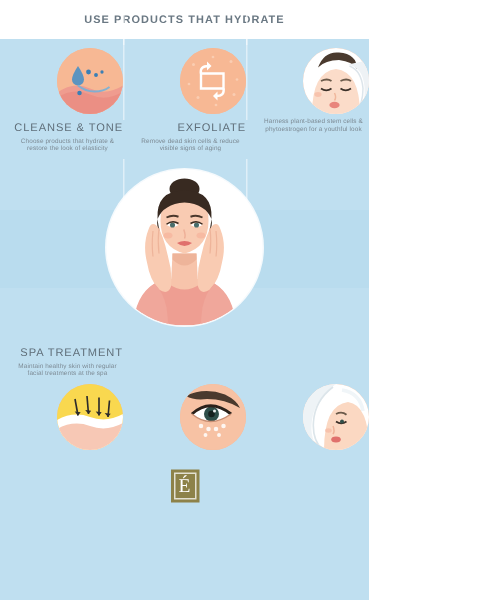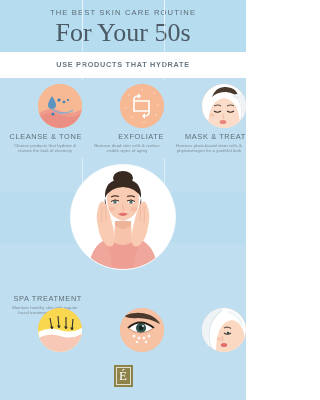--- a/index.html
+++ b/index.html
@@ -172,24 +172,20 @@
     line-height: 1;
     padding-bottom: 1px;
   }
   svg { display: block; }
 </style>
 </head>
 <body>
 
 <div class="poster">
 
-  <div class="header">
-    <div class="kicker">THE BEST SKIN CARE ROUTINE</div>
-    <div class="headline">For Your 50s</div>
-  </div>
 
   <div class="subband">
     <div>USE PRODUCTS THAT HYDRATE</div>
   </div>
 
   <div class="row3 rowA">
 
     <div class="vline" style="left:82px; top:0; height:80px;"></div>
     <div class="vline" style="left:164px; top:0; height:80px;"></div>
 
@@ -246,21 +242,20 @@
           <path d="M31 12 Q39 15 40 27 Q40 37 35 44" fill="none" stroke="#dde5eb" stroke-width="1"></path>
           <path d="M12 22 q4 -2 7 0" stroke="#6b5a4a" stroke-width="1.2" fill="none"></path>
           <path d="M25 22 q4 -2 7 0" stroke="#6b5a4a" stroke-width="1.2" fill="none"></path>
           <path d="M12 27 q3.5 2.5 7 0" stroke="#3c3129" stroke-width="1.1" fill="none"></path>
           <path d="M25 27 q3.5 2.5 7 0" stroke="#3c3129" stroke-width="1.1" fill="none"></path>
           <path d="M21 30 q1.5 3 0 5" stroke="#f0b79c" stroke-width="1" fill="none"></path>
           <ellipse cx="21" cy="38" rx="3.4" ry="2.1" fill="#e8857c"></ellipse>
           <ellipse cx="10" cy="31" rx="2.4" ry="1.6" fill="#f6bda6" opacity="0.8"></ellipse>
         </svg>
       </div>
-      <div class="ctitle">MASK &amp; TREAT</div>
       <div class="cbody">Harness plant-based stem cells &amp; phytoestrogen for a youthful look</div>
     </div>
   </div>
 
   <div class="hero">
     <div class="heroband"></div>
     <div class="vline" style="left:82px; top:0; height:34px;"></div>
     <div class="vline" style="left:164px; top:0; height:34px;"></div>
 
     <div class="herocircle">
@@ -310,21 +305,21 @@
         <path d="M86 104 Q85 84 72 76 Q66 82 64 92 Q63 99 63 104 Z" fill="#f0a79b"></path>
       </svg>
     </div>
   </div>
 
   <div class="row3 rowB">
     <div class="vline" style="left:82px; top:0; height:30px;"></div>
     <div class="vline" style="left:164px; top:0; height:30px;"></div>
 
     <div class="cell">
-      <div class="ctitle" style="margin-top:12px">SPA TREATMENT</div>
+      <div class="ctitle" style="margin-top:0">SPA TREATMENT</div>
       <div class="cbody">Maintain healthy skin with regular facial treatments at the spa</div>
     </div>
   </div>
 
   <div class="row3 rowC">
 
     <div class="cell">
       <div class="circle big">
         <svg viewBox="0 0 44 44" width="44" height="44">
           <rect x="0" y="0" width="44" height="44" fill="#f9d84f"></rect>

